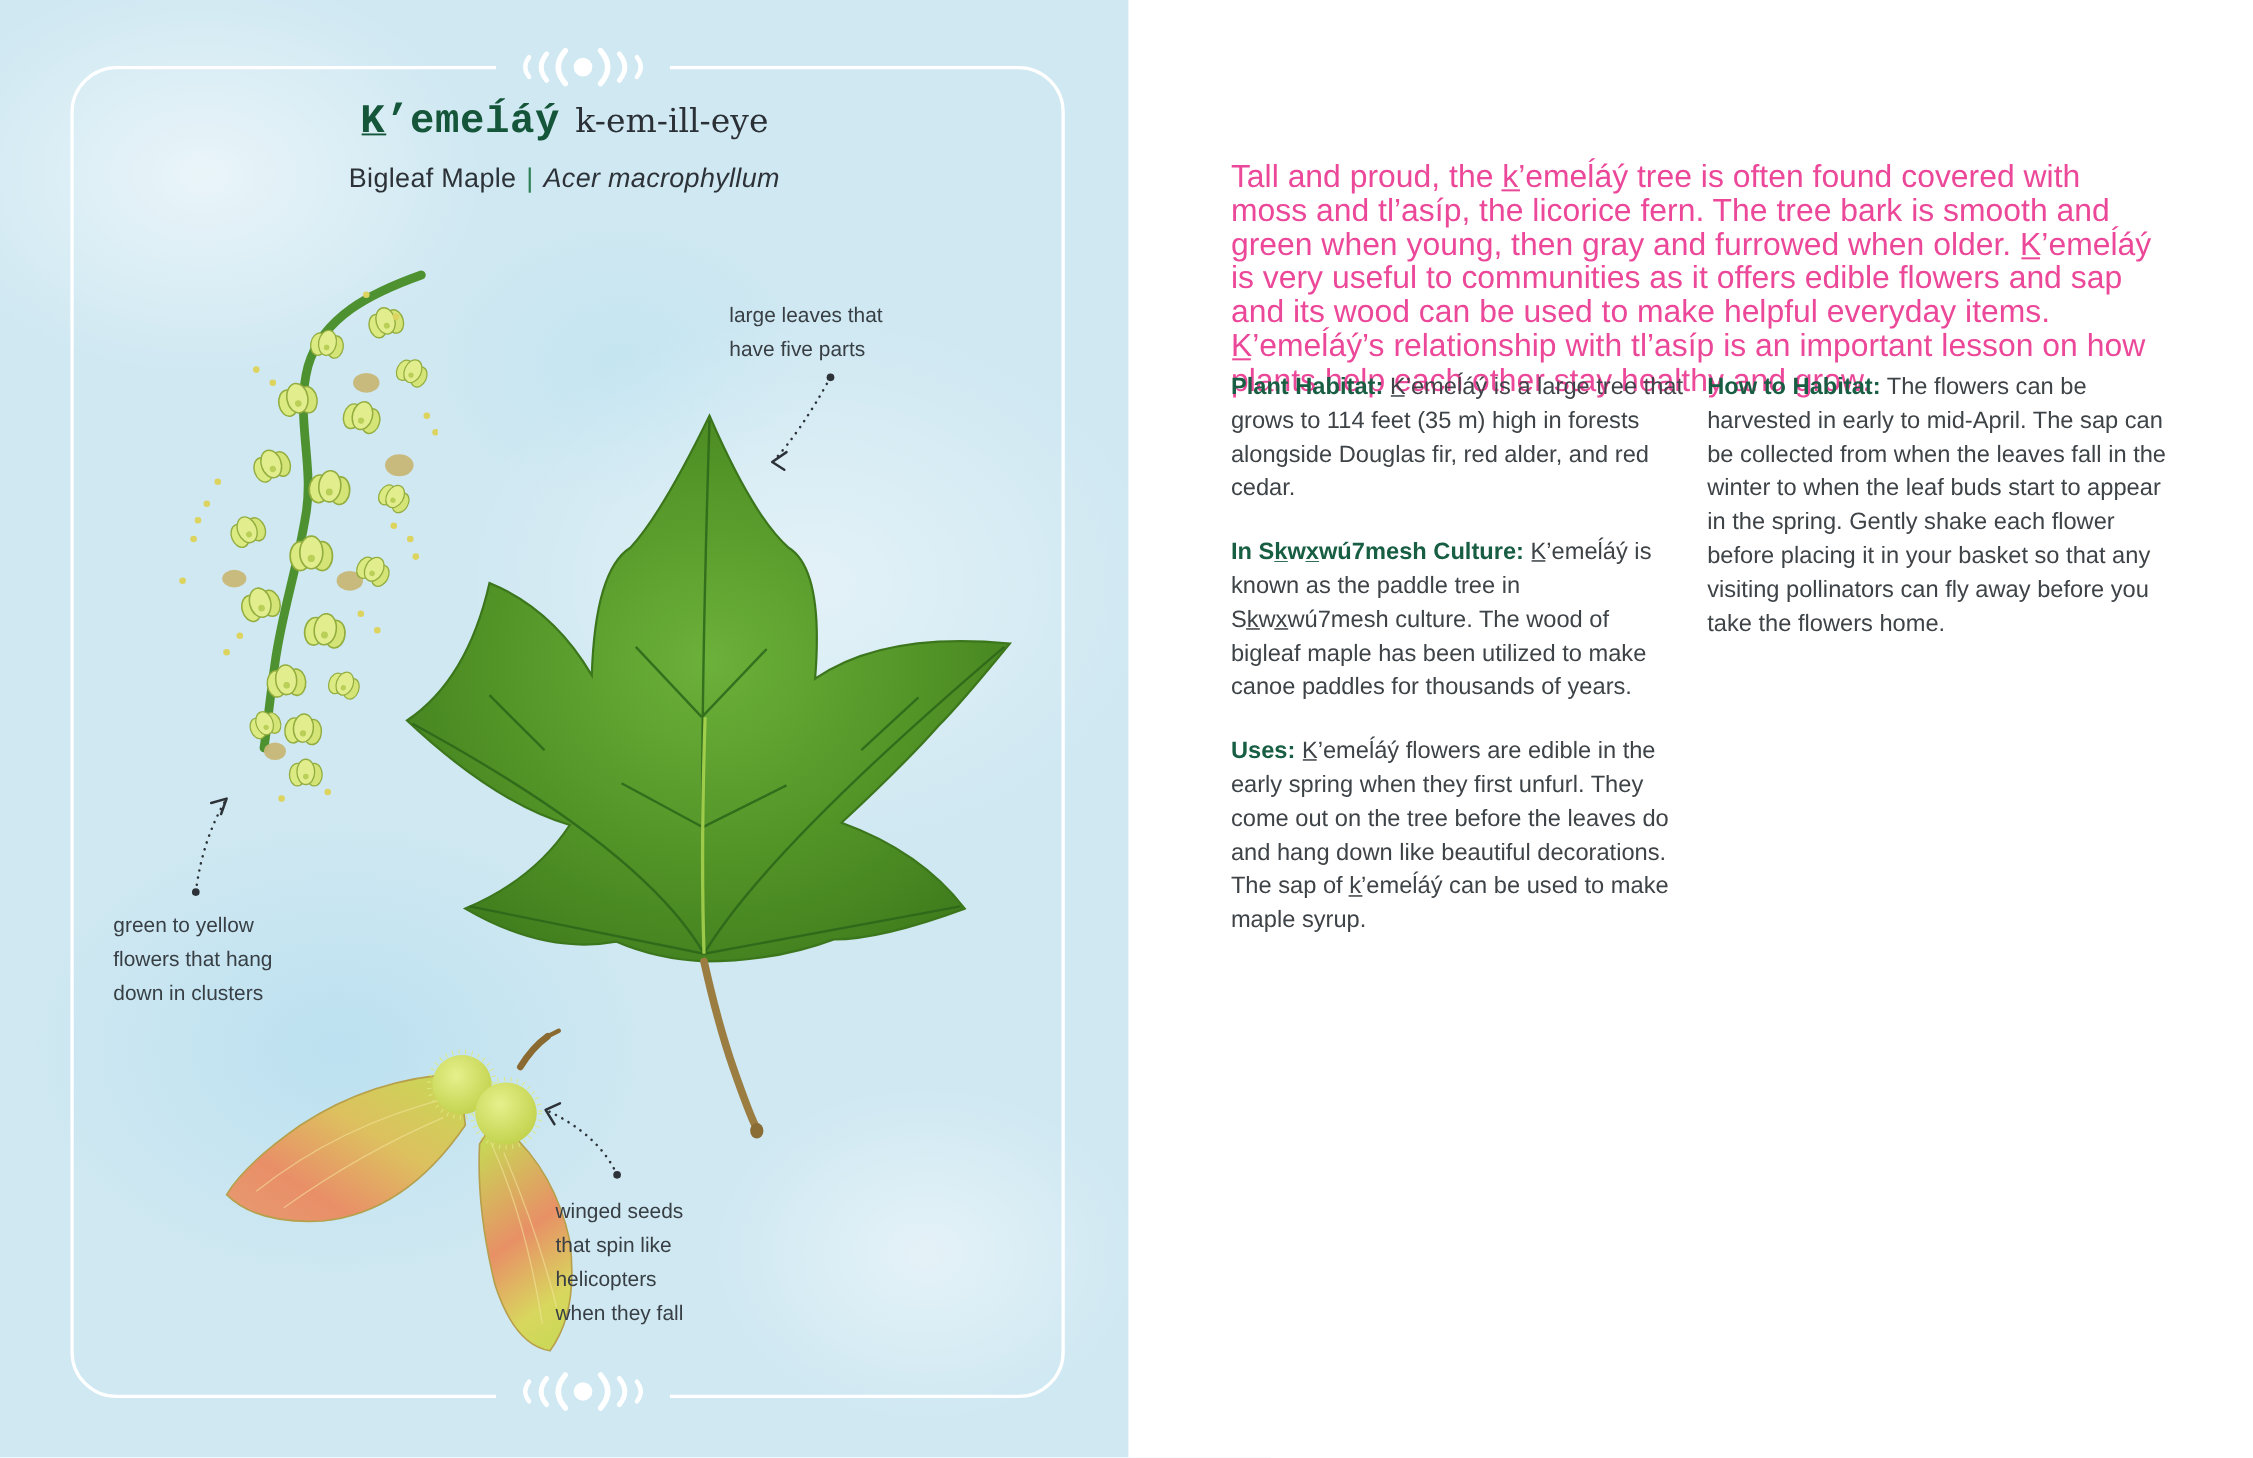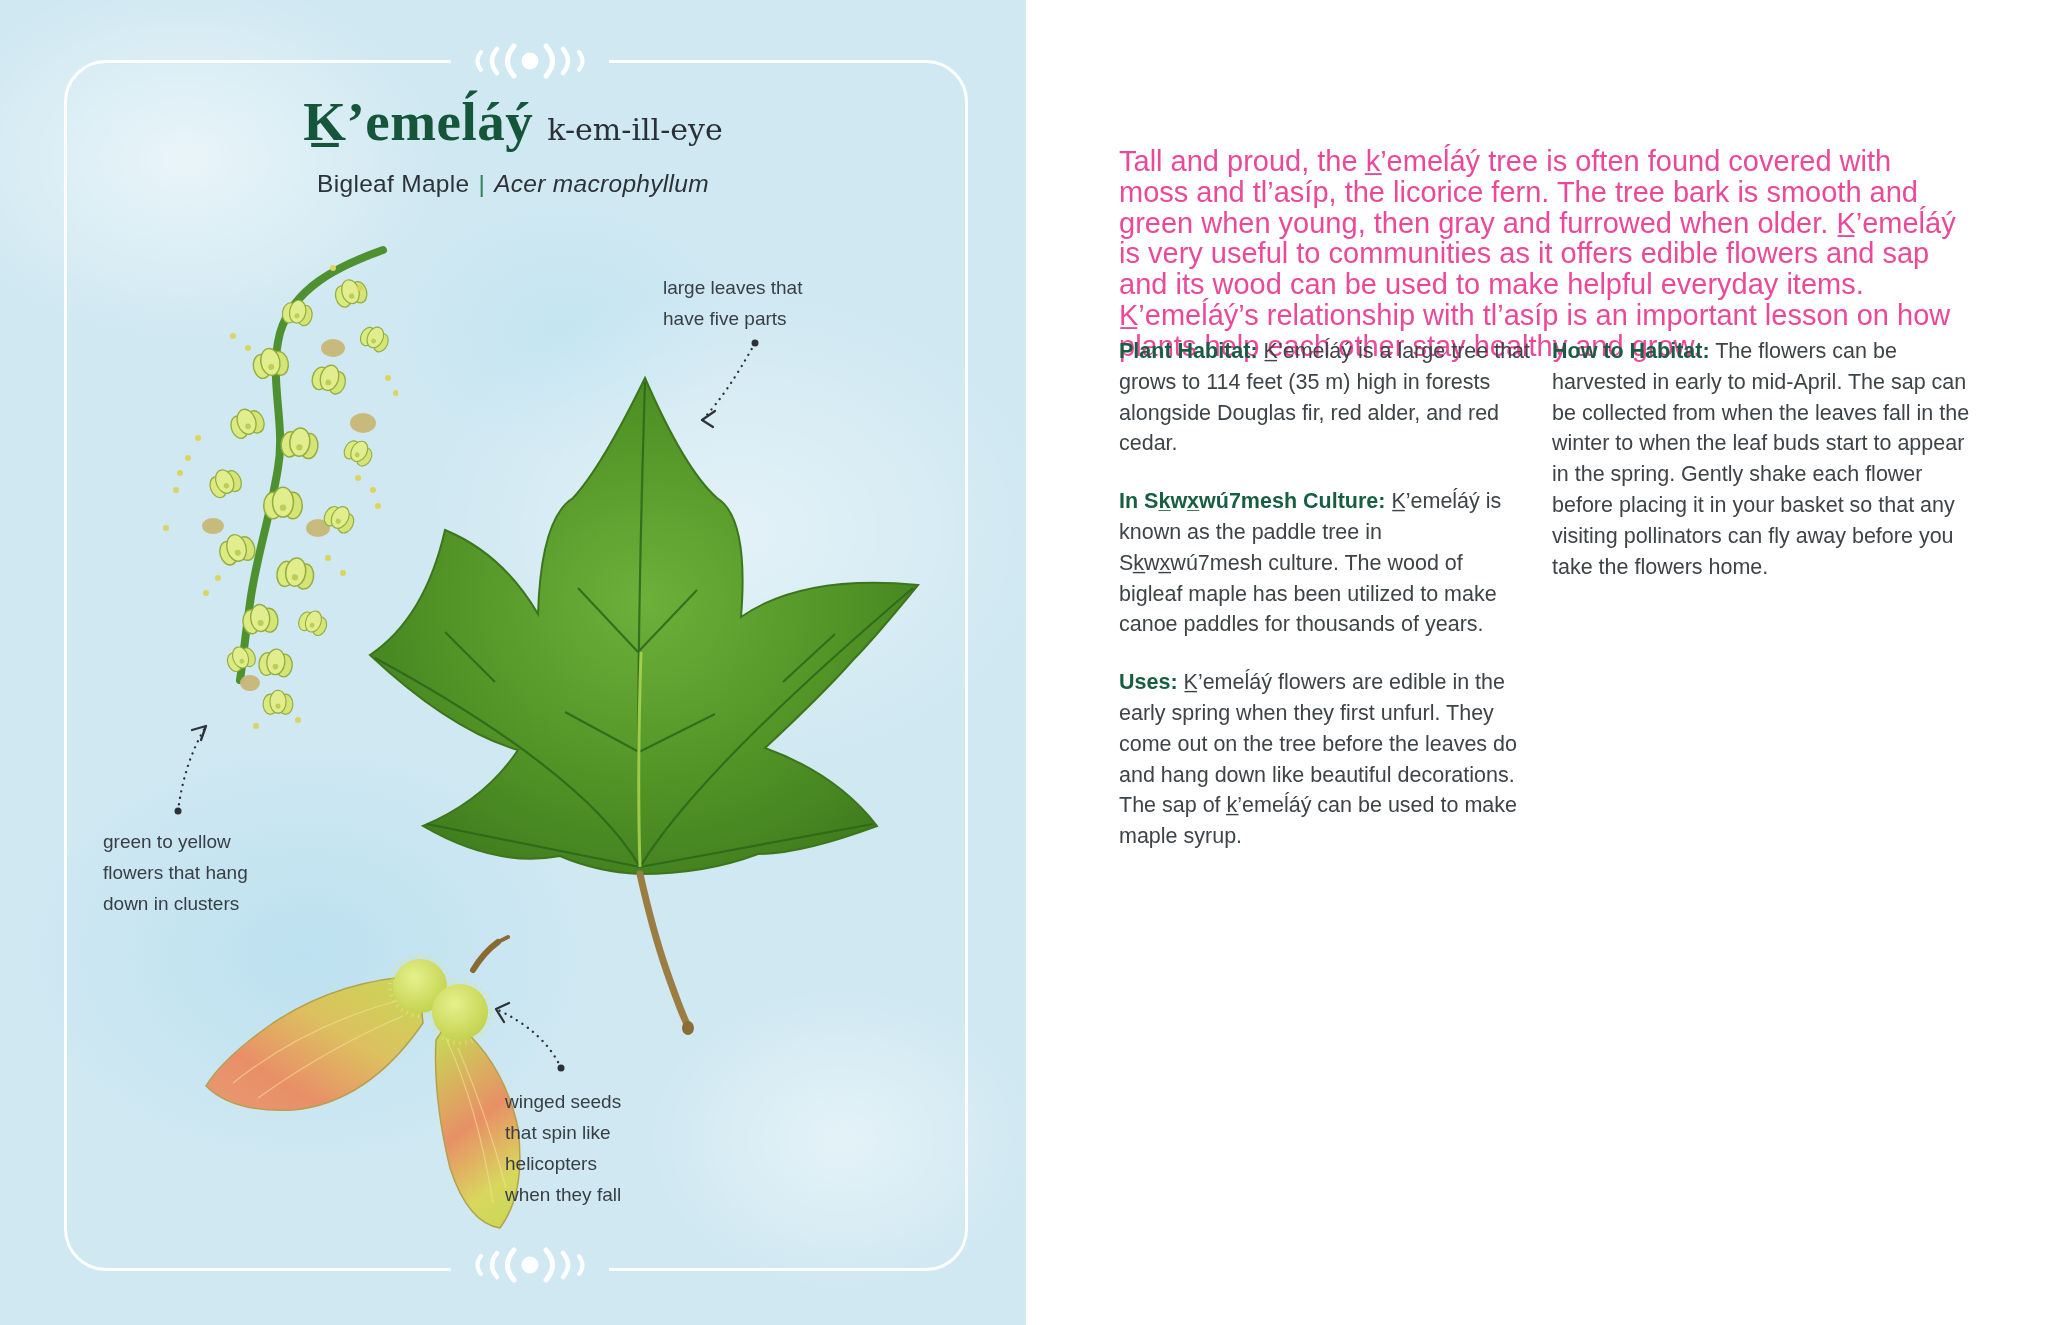--- a/index.html
+++ b/index.html
@@ -23,21 +23,21 @@
     position:absolute;left:64px;top:60px;width:898px;height:1205px;
     border:3px solid #ffffff;border-radius:42px;
   }
   .motif{position:absolute;left:445px;width:170px;height:40px;}
   .motif.top{top:41px;}
   .motif.bottom{top:1245px;}
 
   .heading{position:absolute;left:64px;top:90px;width:898px;text-align:center;}
   .title-line{white-space:nowrap;}
   .plant-title{
-    font-family:Liberation Serif, serif;font-weight:bold;font-size:55px;color:#15563a;letter-spacing:.5px;margin-top:44px;
+    font-family:Liberation Mono, monospace;font-weight:bold;font-size:37px;color:#15563a;letter-spacing:.5px;margin-top:44px;
   }
   .pronounce{
     font-family:"DejaVu Serif",serif;font-size:30px;color:#2b3036;margin-left:14px;
   }
   .subtitle{margin-top:17px;font-size:24.5px;color:#2c3237;letter-spacing:.3px;}
   .subtitle .divider{color:#2f8057;padding:0 9px;}
   .subtitle .sci{font-style:italic;}
 
   .note{
     position:absolute;font-size:19px;line-height:31px;color:#383f44;white-space:pre-line;

